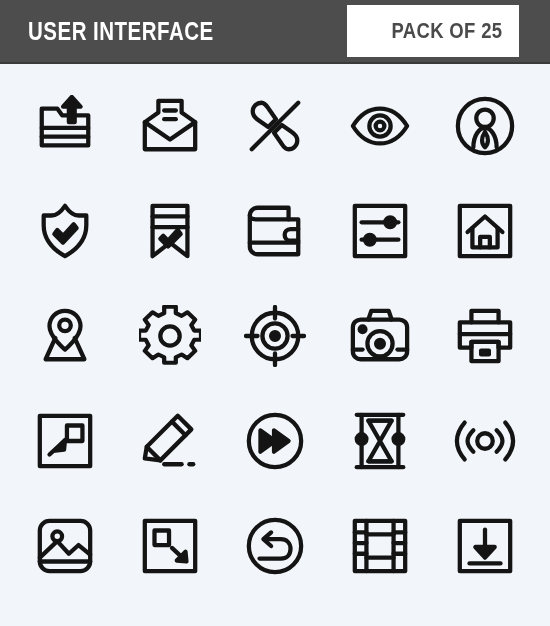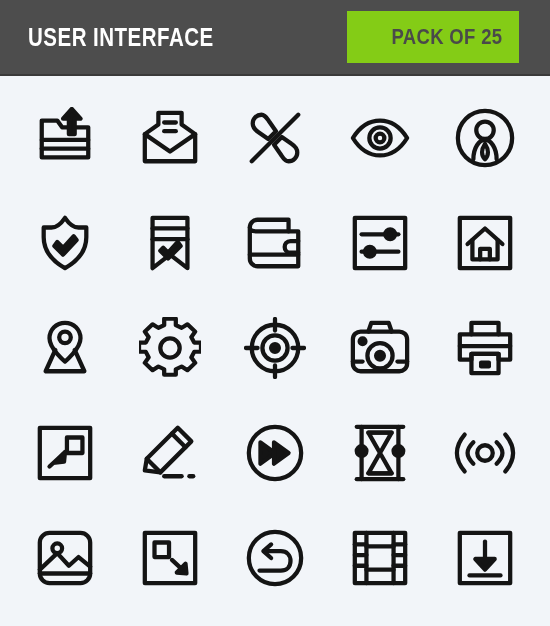--- a/index.html
+++ b/index.html
@@ -16,42 +16,42 @@
   .page {
     position: relative;
     width: 550px;
     height: 626px;
     background: #f2f5f9;
     box-sizing: border-box;
   }
   
   .header {
     position: relative;
-    height: 76px;
+    height: 64px;
     background: #4d4d4d;
     border-bottom: 2px solid #3a3a3a;
     box-sizing: border-box;
     display: flex;
     align-items: center;
     justify-content: space-between;
     padding: 0 31px 0 28px;
   }
   .pack-title {
     color: #ffffff;
     font-family: "Liberation Sans Narrow", "Liberation Sans", sans-serif;
     font-weight: bold;
     font-size: 25px;
     letter-spacing: 0.6px;
     line-height: 1;
     transform: scaleX(0.82);
     transform-origin: left center;
     white-space: nowrap;
   }
   .pack-badge {
-    background: #84cc16;
+    background: #ffffff;
     width: 172px;
     height: 52px;
     display: flex;
     align-items: center;
     justify-content: center;
     box-sizing: border-box;
     padding-left: 28px;
   }
   .pack-badge-label {
     color: #4a4a4a;

